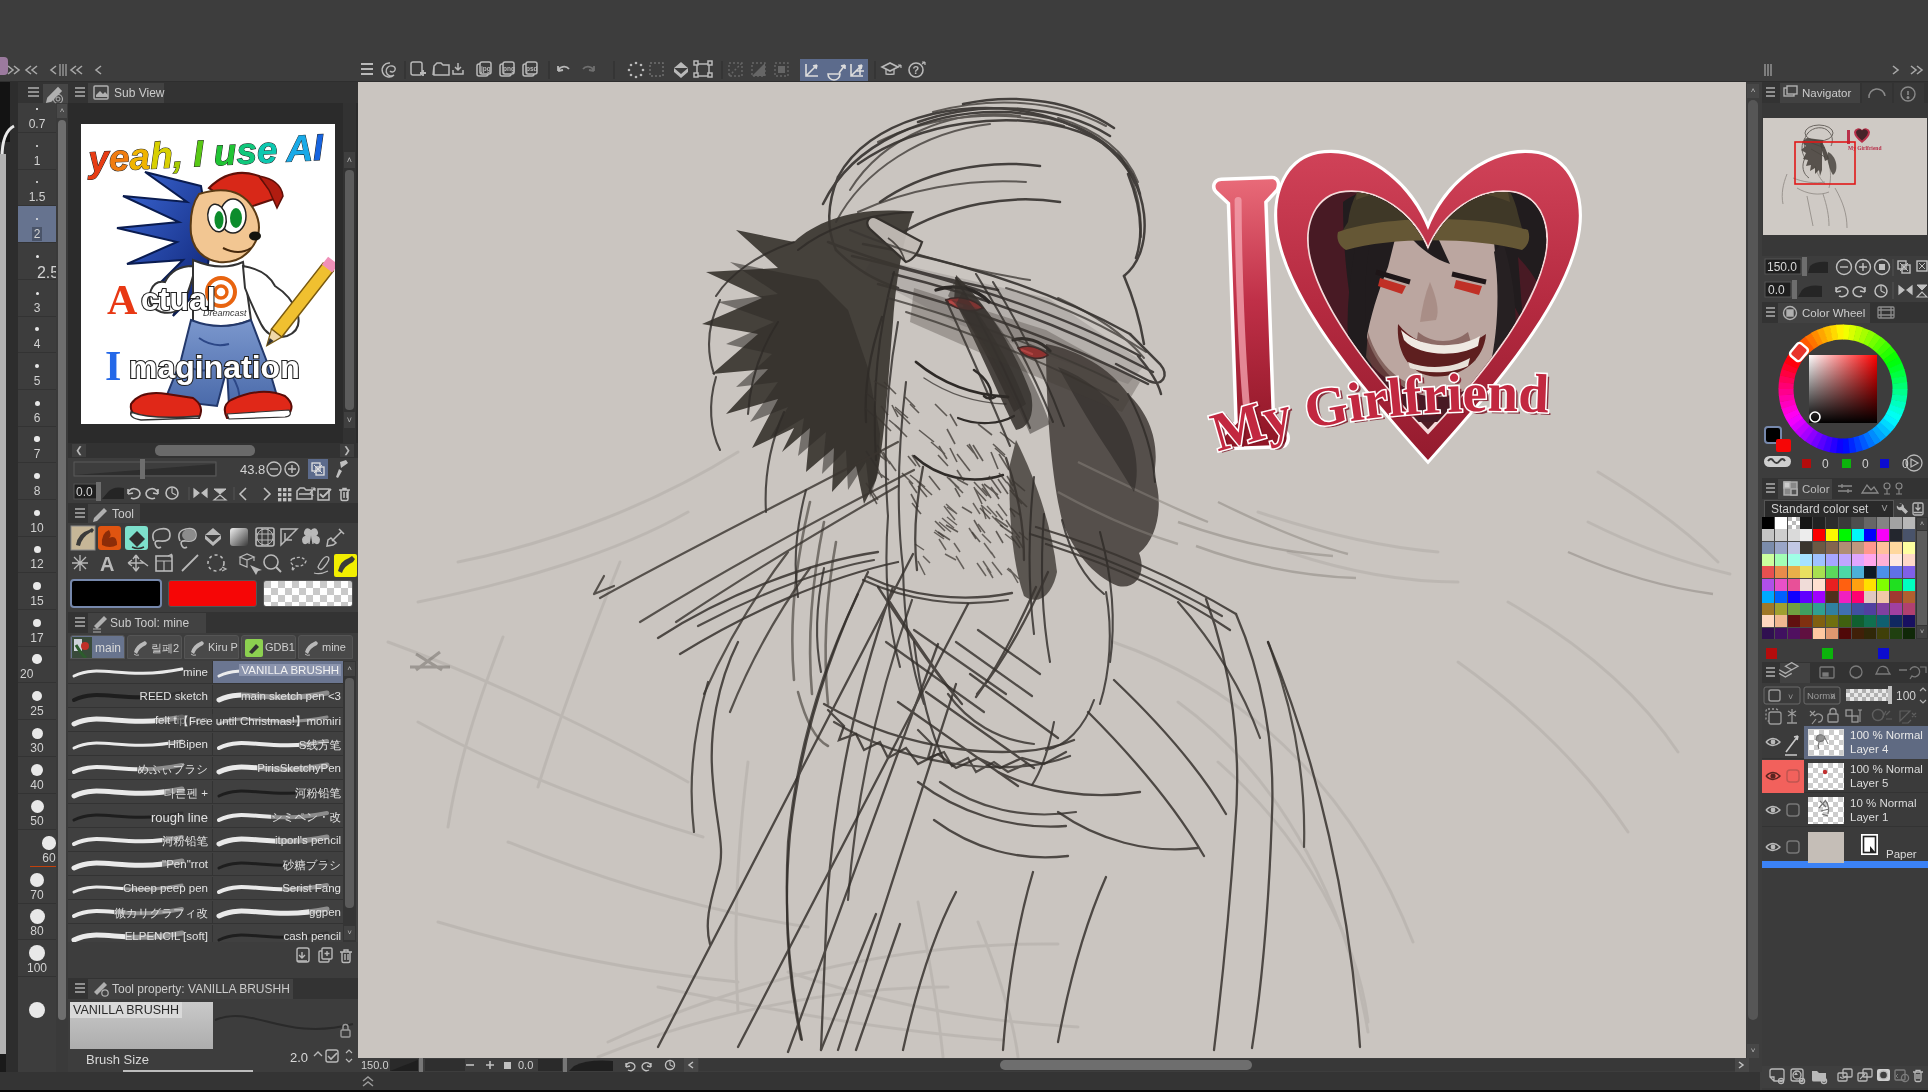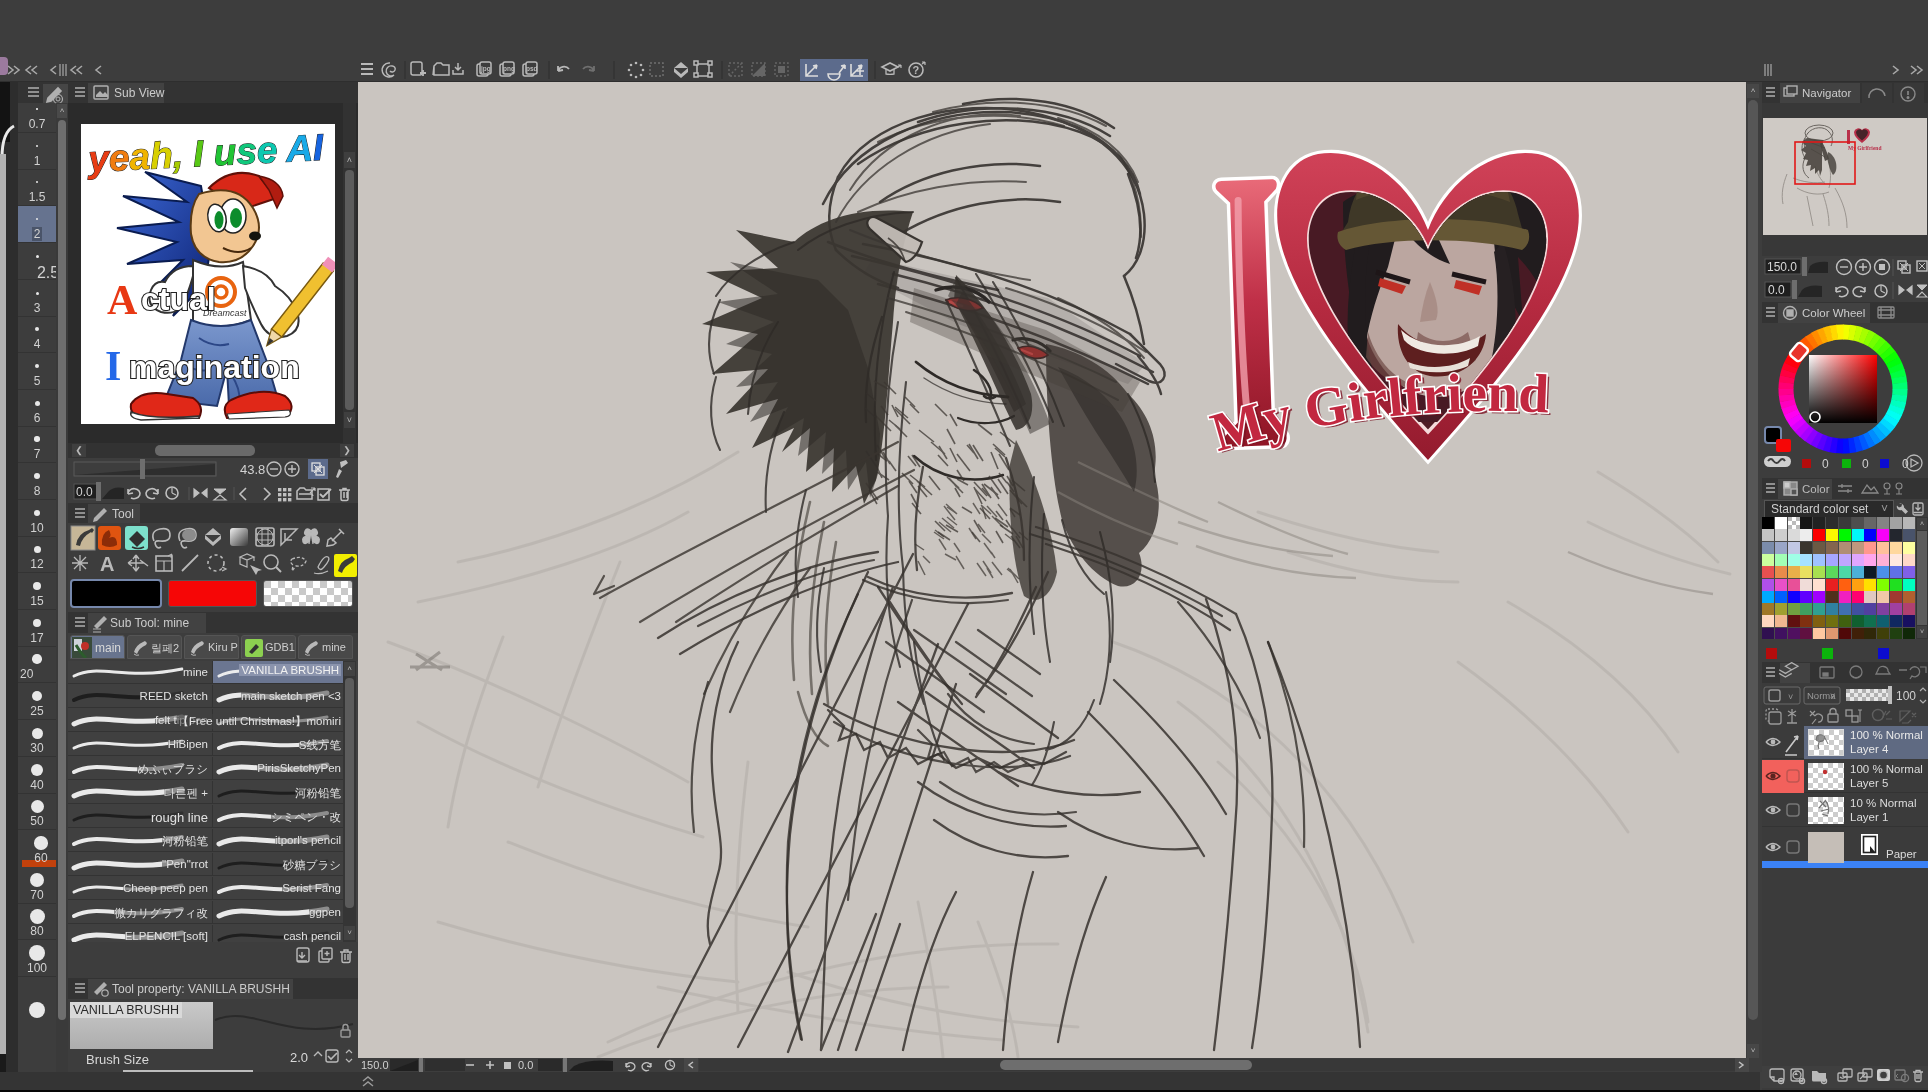--- a/index.html
+++ b/index.html
@@ -197,21 +197,21 @@
         <div class="abs" style="left:0;top:21px;width:38px;text-align:center;font-size:12px;color:#d2d2d2;"><span style="padding:0 2px;">30</span></div>
       </div>
     <div class="abs" style="left:0;top:675px;width:38px;height:37px;background:transparent;border-bottom:1px solid #333;">
         <div class="abs" style="left:13.0px;top:7.0px;width:12px;height:12px;border-radius:50%;background:#e8e8e8;"></div>
         <div class="abs" style="left:0;top:21px;width:38px;text-align:center;font-size:12px;color:#d2d2d2;"><span style="padding:0 2px;">40</span></div>
       </div>
     <div class="abs" style="left:0;top:711px;width:38px;height:37px;background:transparent;border-bottom:1px solid #333;">
         <div class="abs" style="left:12.5px;top:6.5px;width:13px;height:13px;border-radius:50%;background:#e8e8e8;"></div>
         <div class="abs" style="left:0;top:21px;width:38px;text-align:center;font-size:12px;color:#d2d2d2;"><span style="padding:0 2px;">50</span></div>
       </div>
-    <div class="abs" style="left:4px;top:748px;width:38px;height:37px;background:transparent;border-bottom:7px solid #c2410c;">
+    <div class="abs" style="left:12px;top:748px;width:38px;height:37px;background:transparent;border-bottom:1px solid #c2410c;">
         <div class="abs" style="left:12.2px;top:6.2px;width:13.5px;height:13.5px;border-radius:50%;background:#e8e8e8;"></div>
         <div class="abs" style="left:0;top:21px;width:38px;text-align:center;font-size:12px;color:#d2d2d2;"><span style="padding:0 2px;">60</span></div>
       </div>
     <div class="abs" style="left:0;top:785px;width:38px;height:37px;background:transparent;border-bottom:1px solid #333;">
         <div class="abs" style="left:12.0px;top:6.0px;width:14px;height:14px;border-radius:50%;background:#e8e8e8;"></div>
         <div class="abs" style="left:0;top:21px;width:38px;text-align:center;font-size:12px;color:#d2d2d2;"><span style="padding:0 2px;">70</span></div>
       </div>
     <div class="abs" style="left:0;top:821px;width:38px;height:37px;background:transparent;border-bottom:1px solid #333;">
         <div class="abs" style="left:11.5px;top:5.5px;width:15px;height:15px;border-radius:50%;background:#e8e8e8;"></div>
         <div class="abs" style="left:0;top:21px;width:38px;text-align:center;font-size:12px;color:#d2d2d2;"><span style="padding:0 2px;">80</span></div>

